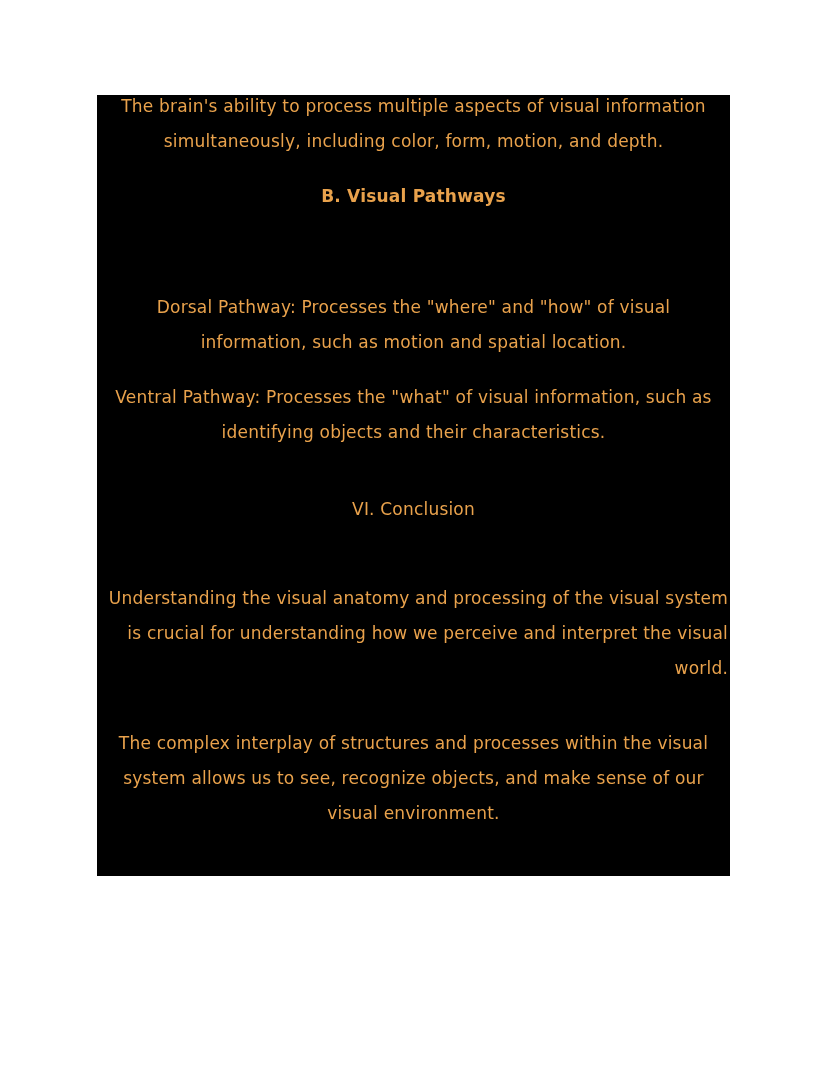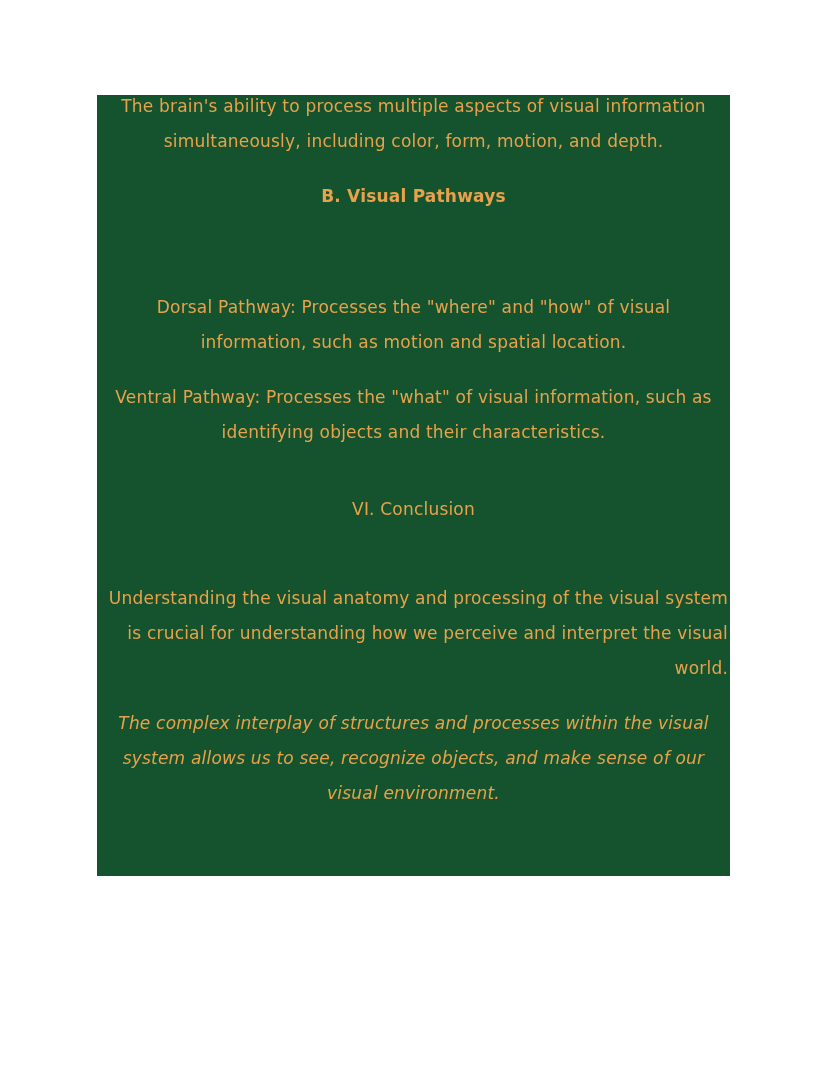--- a/index.html
+++ b/index.html
@@ -1,26 +1,26 @@
 <!DOCTYPE html>
 <html><head>
 <meta charset="utf-8">
 <style>
   html, body { margin:0; padding:0; background:#ffffff; }
   body { width:828px; height:1071px; position:relative; overflow:hidden;
          font-family:"DejaVu Sans", sans-serif; }
   .panel { position:absolute; left:97px; top:95px; width:633px; height:781px;
-           background:#14532d; }
+           background:#000000; }
   .p { position:absolute; left:0; width:633px; text-align:center;
        color:#e9a24c; font-size:17px; line-height:35px; letter-spacing:0.2px; }
 </style>
 </head>
 <body>
 
 <div class="panel">
   <div class="p" style="top:-6px; padding:0 0;">The brain's ability to process multiple aspects of visual information simultaneously, including color, form, motion, and depth.</div>
   <div class="p" style="top:84px;font-weight:bold;">B. Visual Pathways</div>
   <div class="p" style="top:195px; padding:0 30px; box-sizing:border-box;">Dorsal Pathway: Processes the "where" and "how" of visual information, such as motion and spatial location.</div>
   <div class="p" style="top:285px;">Ventral Pathway: Processes the "what" of visual information, such as identifying objects and their characteristics.</div>
   <div class="p" style="top:397px;">VI. Conclusion</div>
   <div class="p" style="top:486px; padding:0 2px; box-sizing:border-box;text-align:right;">Understanding the visual anatomy and processing of the visual system is crucial for understanding how we perceive and interpret the visual world.</div>
-  <div class="p" style="top:611px; padding:0 4px; box-sizing:border-box;font-style:italic;">The complex interplay of structures and processes within the visual system allows us to see, recognize objects, and make sense of our visual environment.</div>
+  <div class="p" style="top:631px; padding:0 4px; box-sizing:border-box;">The complex interplay of structures and processes within the visual system allows us to see, recognize objects, and make sense of our visual environment.</div>
 </div>
 
 </body></html>

